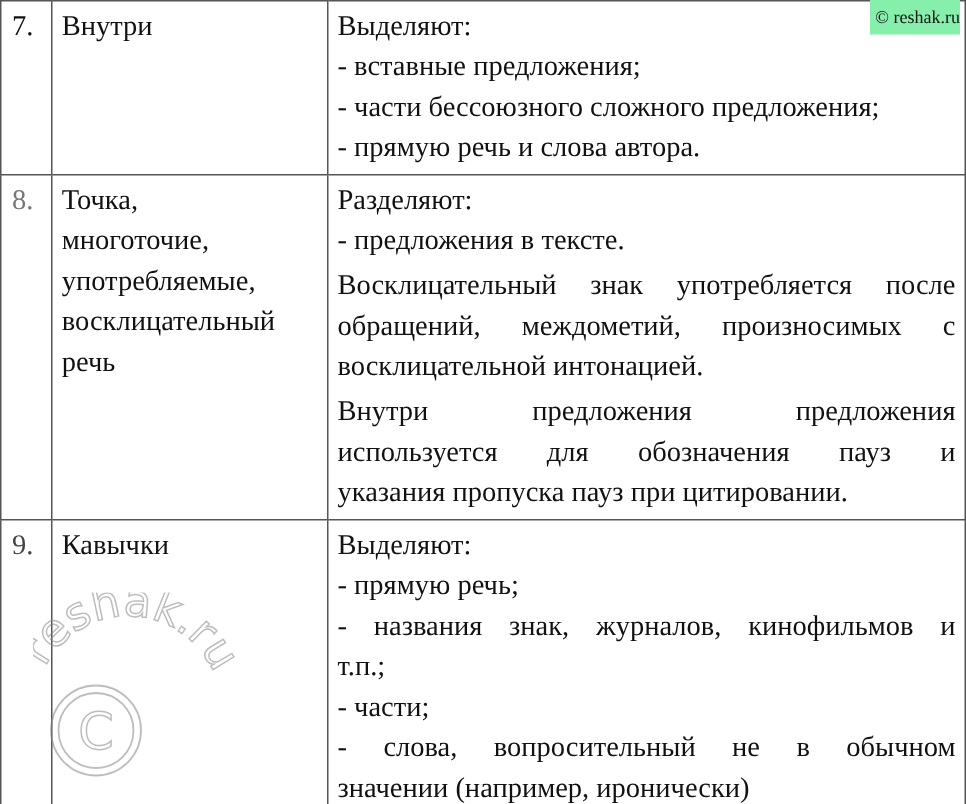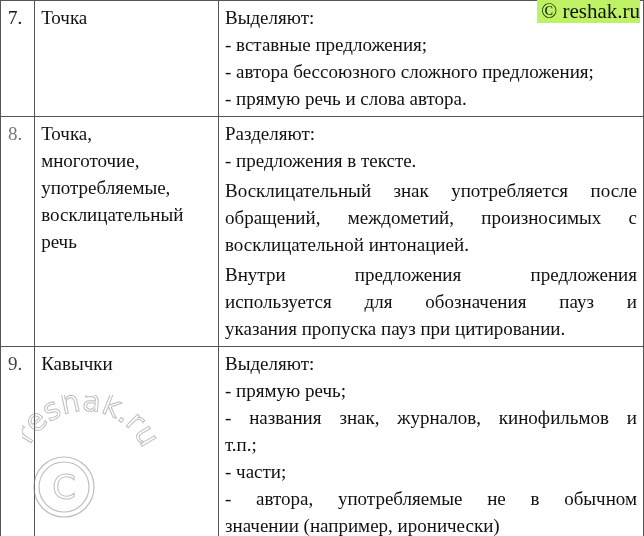--- a/index.html
+++ b/index.html
@@ -7,39 +7,39 @@
          font-family:"Liberation Serif", "DejaVu Serif", serif; color:#111; }
   table { border-collapse:collapse; position:absolute; left:0; top:0; width:644px; }
   td { border:1.5px solid #555; vertical-align:top; font-size:19px; line-height:27px;
        padding:3px 6px 4px 6px; }
   td.num { width:22px; padding-left:7px; padding-right:4px; }
   td.name { width:170px; }
   td.desc { width:410px; }
   .line { display:block; }
   .just { text-align:justify; text-align-last:justify; }
   .para { margin-top:3px; }
-  .copyright { position:absolute; right:4px; top:-1px; font-size:21px; background:#bef264;
+  .copyright { position:absolute; right:4px; top:-1px; font-size:12px; background:#86efac;
                padding-left:4px; line-height:24px; }
   .wm { position:absolute; left:22px; top:395px; width:140px; height:140px; pointer-events:none; opacity:0.55; }
 </style>
 </head>
 <body>
 
 <table>
 
   <tbody>
       <tr style="height:113px;">
     <td class="num">7.</td>
     <td class="name">
-      <span class="line">Точка</span>
+      <span class="line">Внутри</span>
     </td>
     <td class="desc">
       <span class="line">Выделяют:</span>
       <span class="line">- вставные предложения;</span>
-      <span class="line">- автора бессоюзного сложного предложения;</span>
+      <span class="line">- части бессоюзного сложного предложения;</span>
       <span class="line">- прямую речь и слова автора.</span>
     </td>
   </tr>
 
   <tr style="height:225px;">
     <td class="num" style="color:#777;">8.</td>
     <td class="name">
       <span class="line">Точка,</span>
       <span class="line">многоточие,</span>
       <span class="line">употребляемые,</span>
@@ -66,21 +66,21 @@
     <td class="num" style="color:#444;">9.</td>
     <td class="name">
       <span class="line">Кавычки</span>
     </td>
     <td class="desc">
       <span class="line">Выделяют:</span>
       <span class="line">- прямую речь;</span>
       <span class="line just">- названия знак, журналов, кинофильмов и</span>
       <span class="line">т.п.;</span>
       <span class="line">- части;</span>
-      <span class="line just">- автора, употребляемые не в обычном</span>
+      <span class="line just">- слова, вопросительный не в обычном</span>
       <span class="line">значении (например, иронически)</span>
     </td>
   </tr>
 </tbody>
   </table>
 
 <div class="copyright">© reshak.ru</div>
 
 <svg class="wm" viewBox="0 0 140 140">
   <circle cx="42" cy="92" r="30" fill="none" stroke="#888" stroke-width="1.2"></circle>

